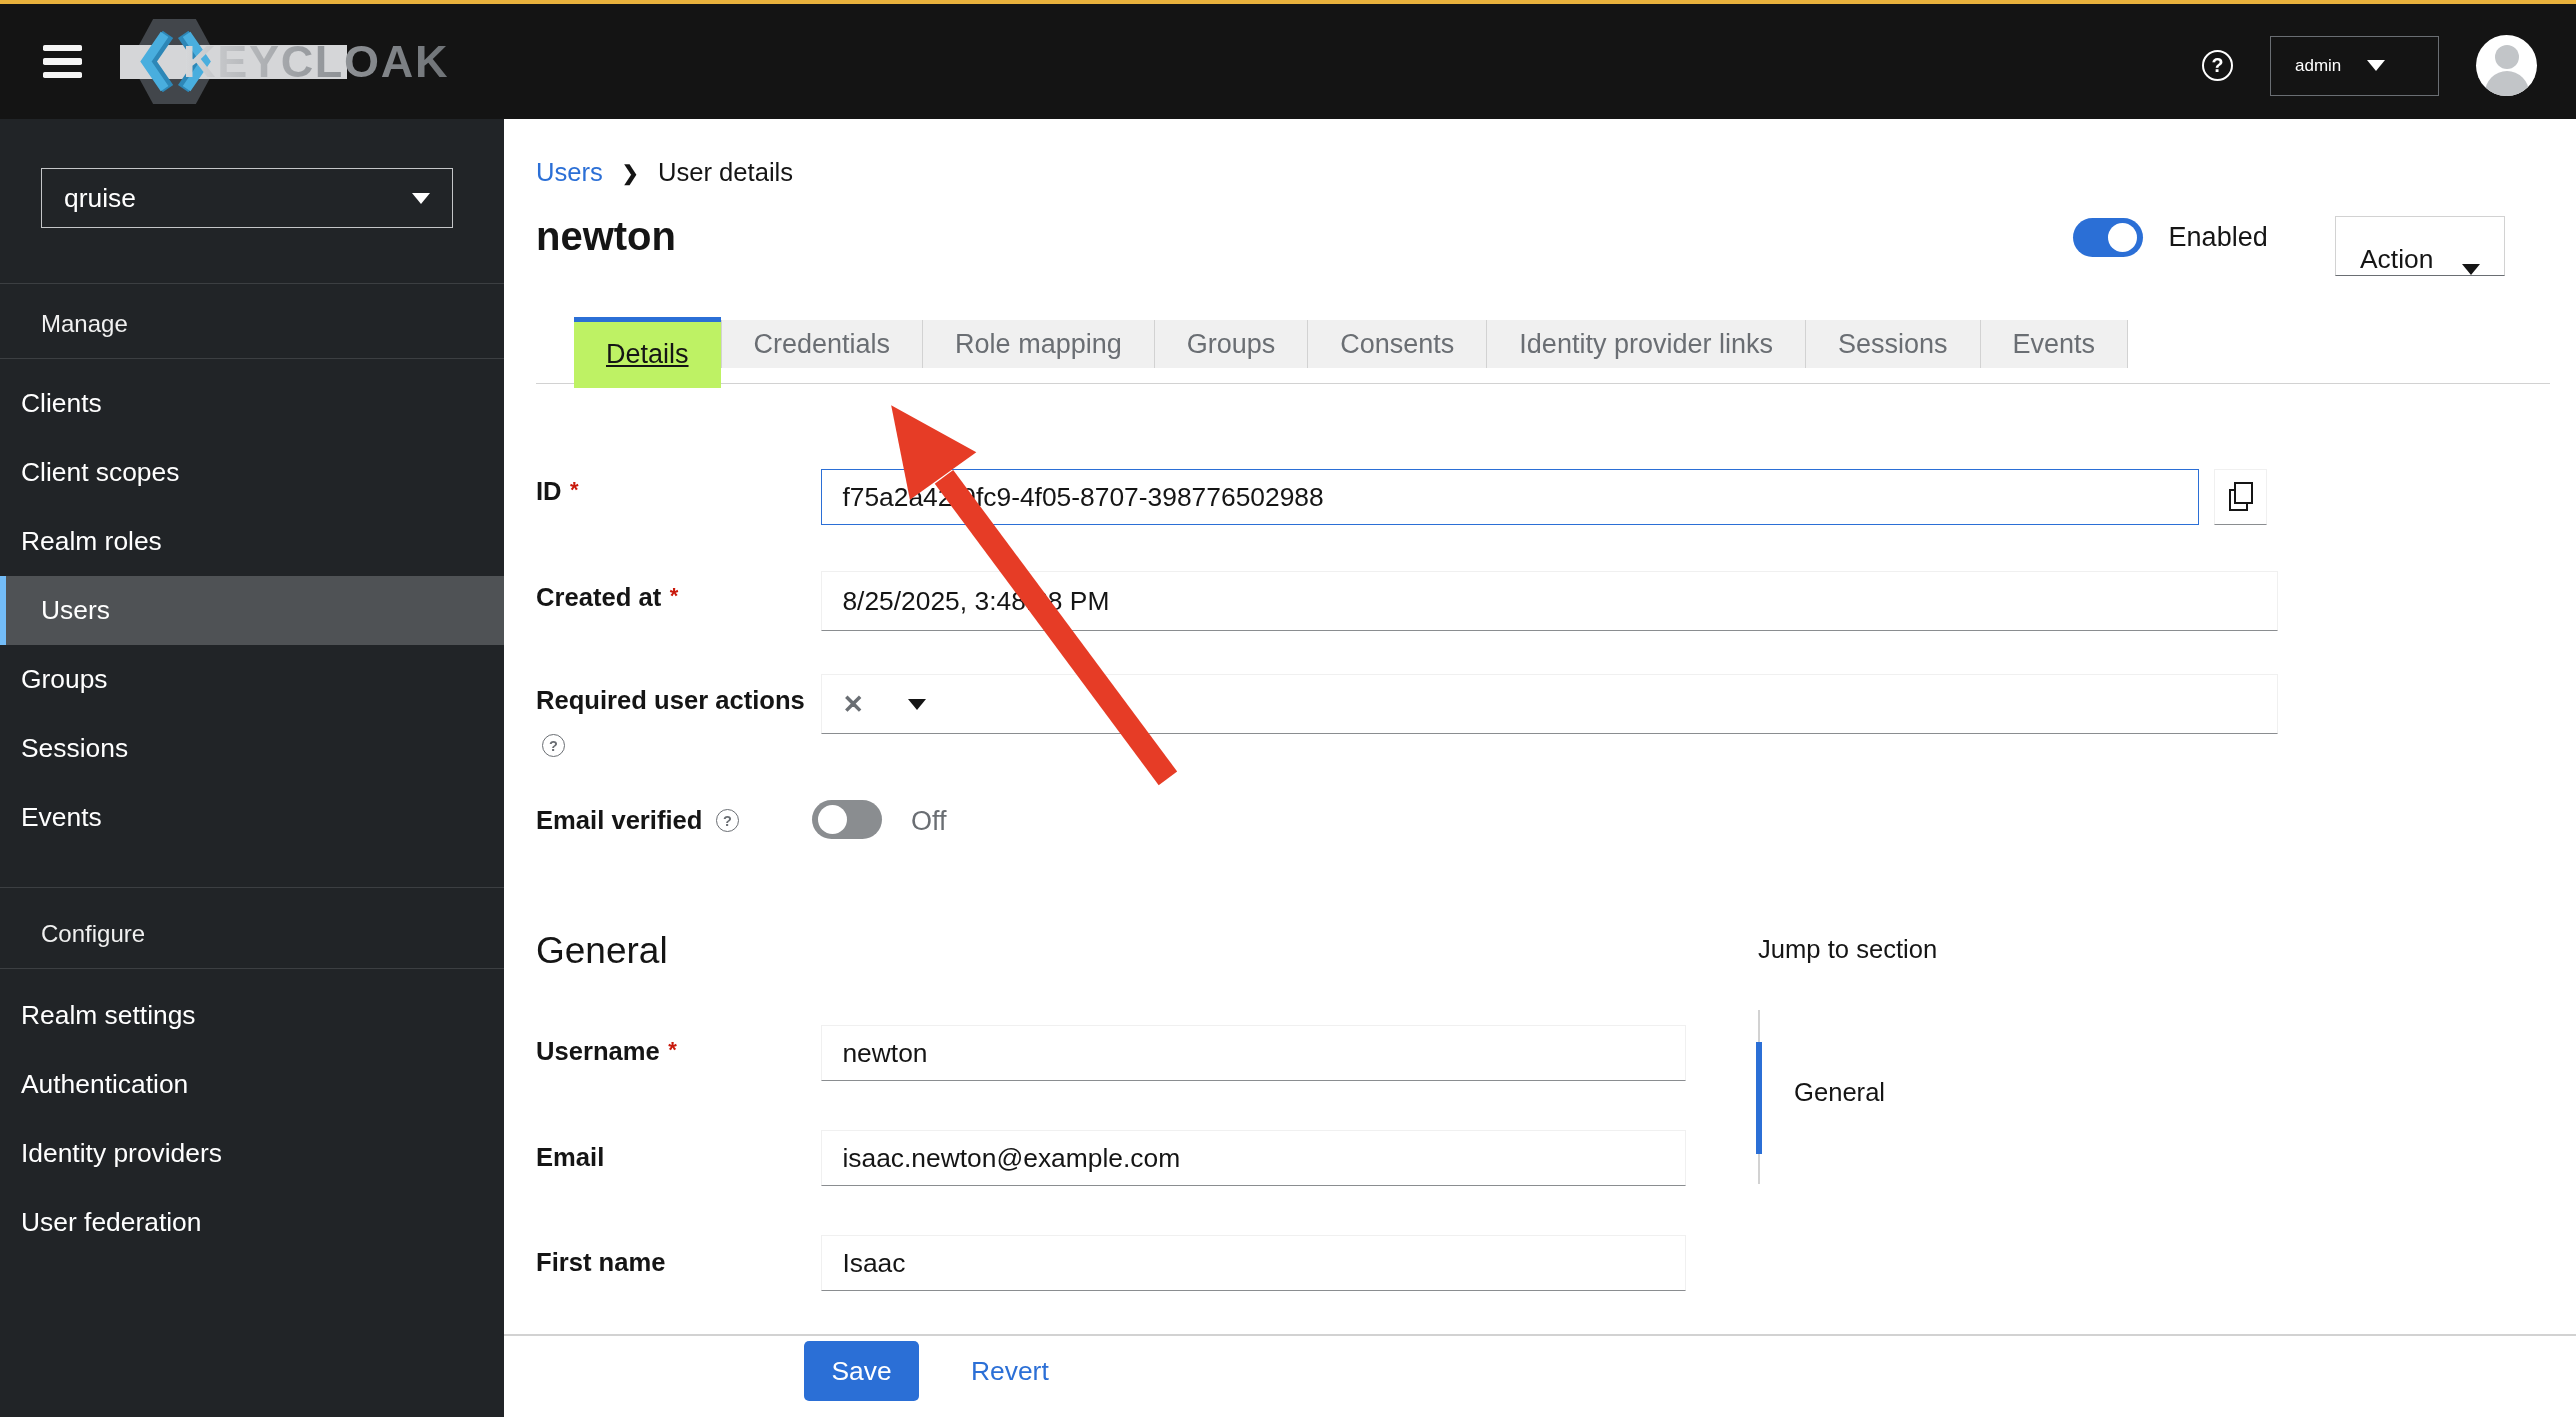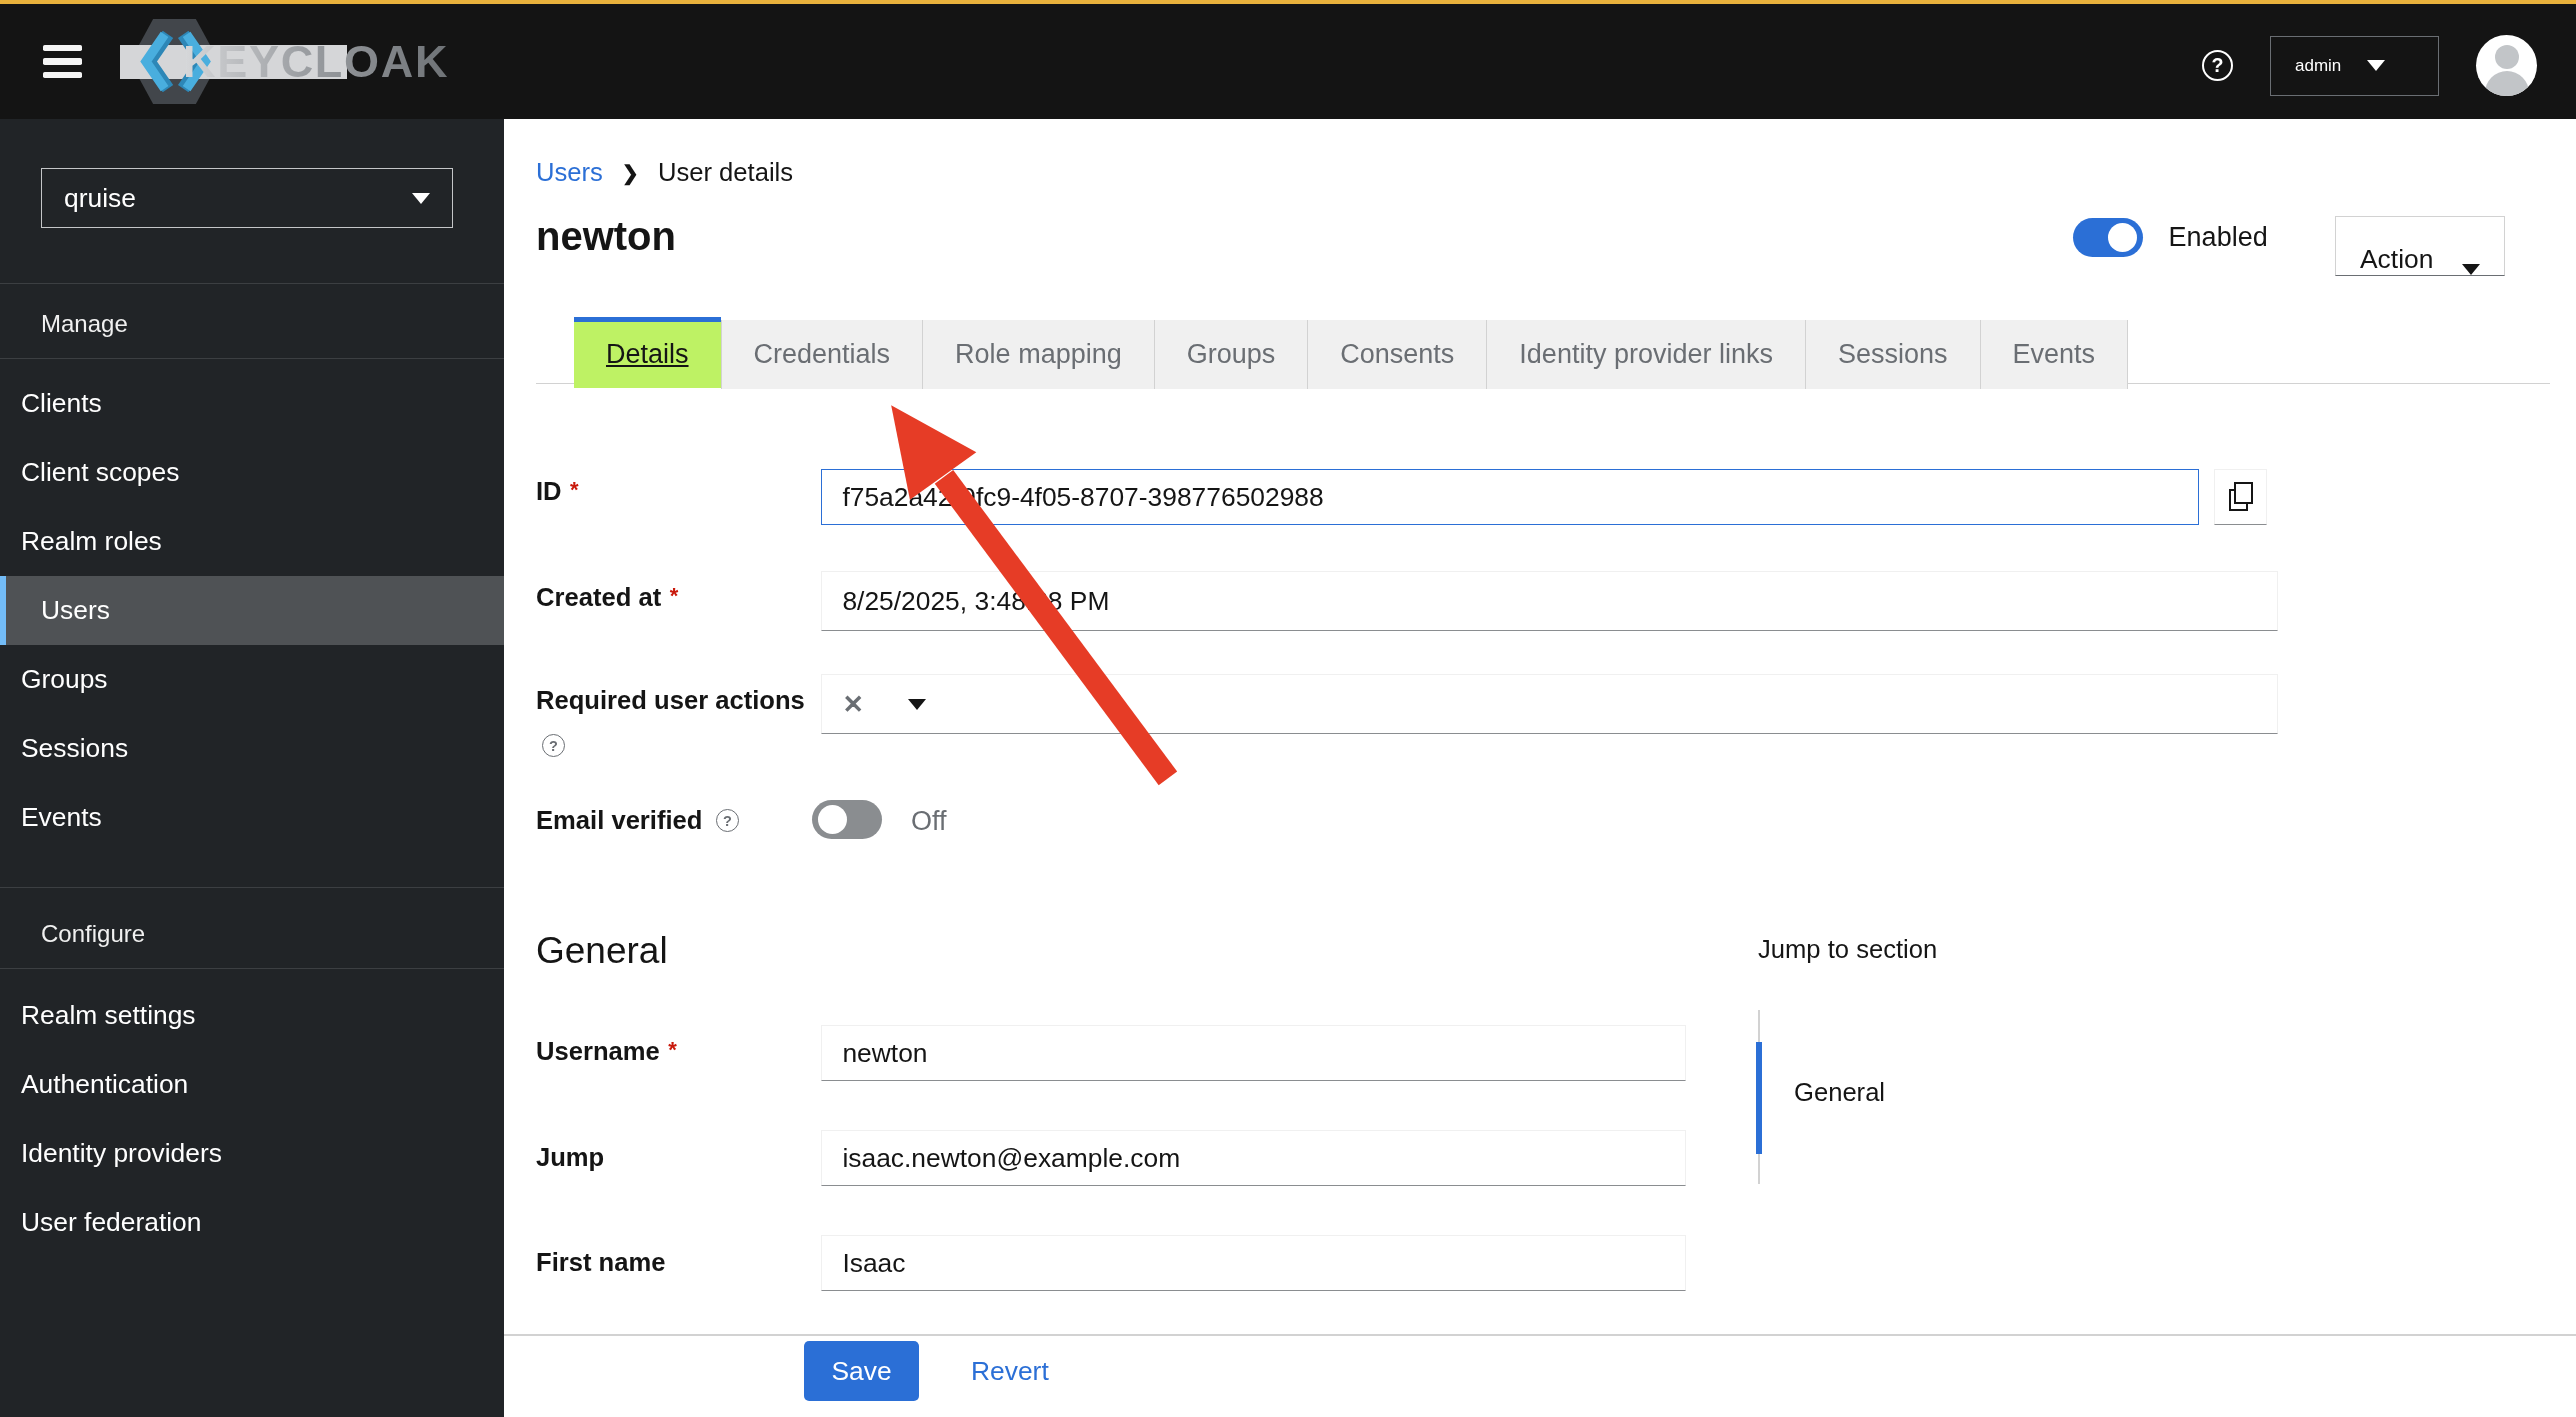--- a/index.html
+++ b/index.html
@@ -57,21 +57,21 @@
   .switch.on .knob { right:6px; }
   .switch.off .knob { left:6px; }
   .enabled-label { font-size:27px; }
   .action-dd { position:absolute; left:1831px; top:97px; width:170px; height:60px; background:#ffffff;
     border:0.9px solid #d2d2d2; border-bottom:1.7px solid #6a6e73; display:flex; align-items:flex-end; justify-content:space-between;
     padding:0 24px; font-size:26.4px; cursor:pointer; }
   .caret-dark { width:0; height:0; border-left:9.4px solid transparent; border-right:9.4px solid transparent; border-top:11px solid #151515; }
 
   .tabs { position:absolute; left:32px; top:201px; width:2014px; height:64px; border-bottom:1.7px solid #d2d2d2;
     display:flex; padding-left:38px; }
-  .tab { height:69px; background:#f0f0f0; color:#6a6e73; font-size:27px; display:flex; align-items:center;
+  .tab { height:48px; background:#f0f0f0; color:#6a6e73; font-size:27px; display:flex; align-items:center;
     padding:0 32px; border-left:0.9px solid #d2d2d2; cursor:pointer; white-space:nowrap; }
   .tab:last-child { border-right:0.9px solid #d2d2d2; }
   .tab.active { background:#bef264; color:#151515; border-top:5.1px solid #2b6fd6; border-left:none;
     margin-top:-3.4px; height:71px; margin-bottom:-1.7px; position:relative; z-index:2;text-decoration:underline; }
 
   .form-label { position:absolute; left:32px; font-size:25.6px; font-weight:700; color:#151515; }
   .req { color:#c9190b; font-size:22px; margin-left:8.5px; vertical-align:top; }
   .tinput { position:absolute; background:#ffffff; border:0.9px solid #f0f0f0; border-bottom:1.7px solid #8a8d90;
     font-family:"Liberation Sans",sans-serif; font-size:26.4px; color:#151515; padding:0 20.4px; outline:none; }
   .tinput.focused { border:1.7px solid #2b6fd6; }
@@ -233,21 +233,21 @@
     <span class="off-label" style="position:absolute; left:407px; top:687px;">Off</span>
 
     <div class="section-title">General</div>
 
     <div class="form-label" style="top:918px">
       <span>Username</span><span class="req">*</span>
     </div>
     <input class="tinput" style="left: 317px; top: 906px; width: 865px; height: 56px;" value="newton">
 
     <div class="form-label" style="top:1024px">
-      <span>Jump</span>
+      <span>Email</span>
     </div>
     <input class="tinput" style="left: 317px; top: 1011px; width: 865px; height: 56px;" value="isaac.newton@example.com">
 
     <div class="form-label" style="top:1129px">
       <span>First name</span>
     </div>
     <input class="tinput" style="left: 317px; top: 1116px; width: 865px; height: 56px;" value="Isaac">
 
     <div class="jump-title">Jump to section</div>
     <div class="jump-line"></div>

